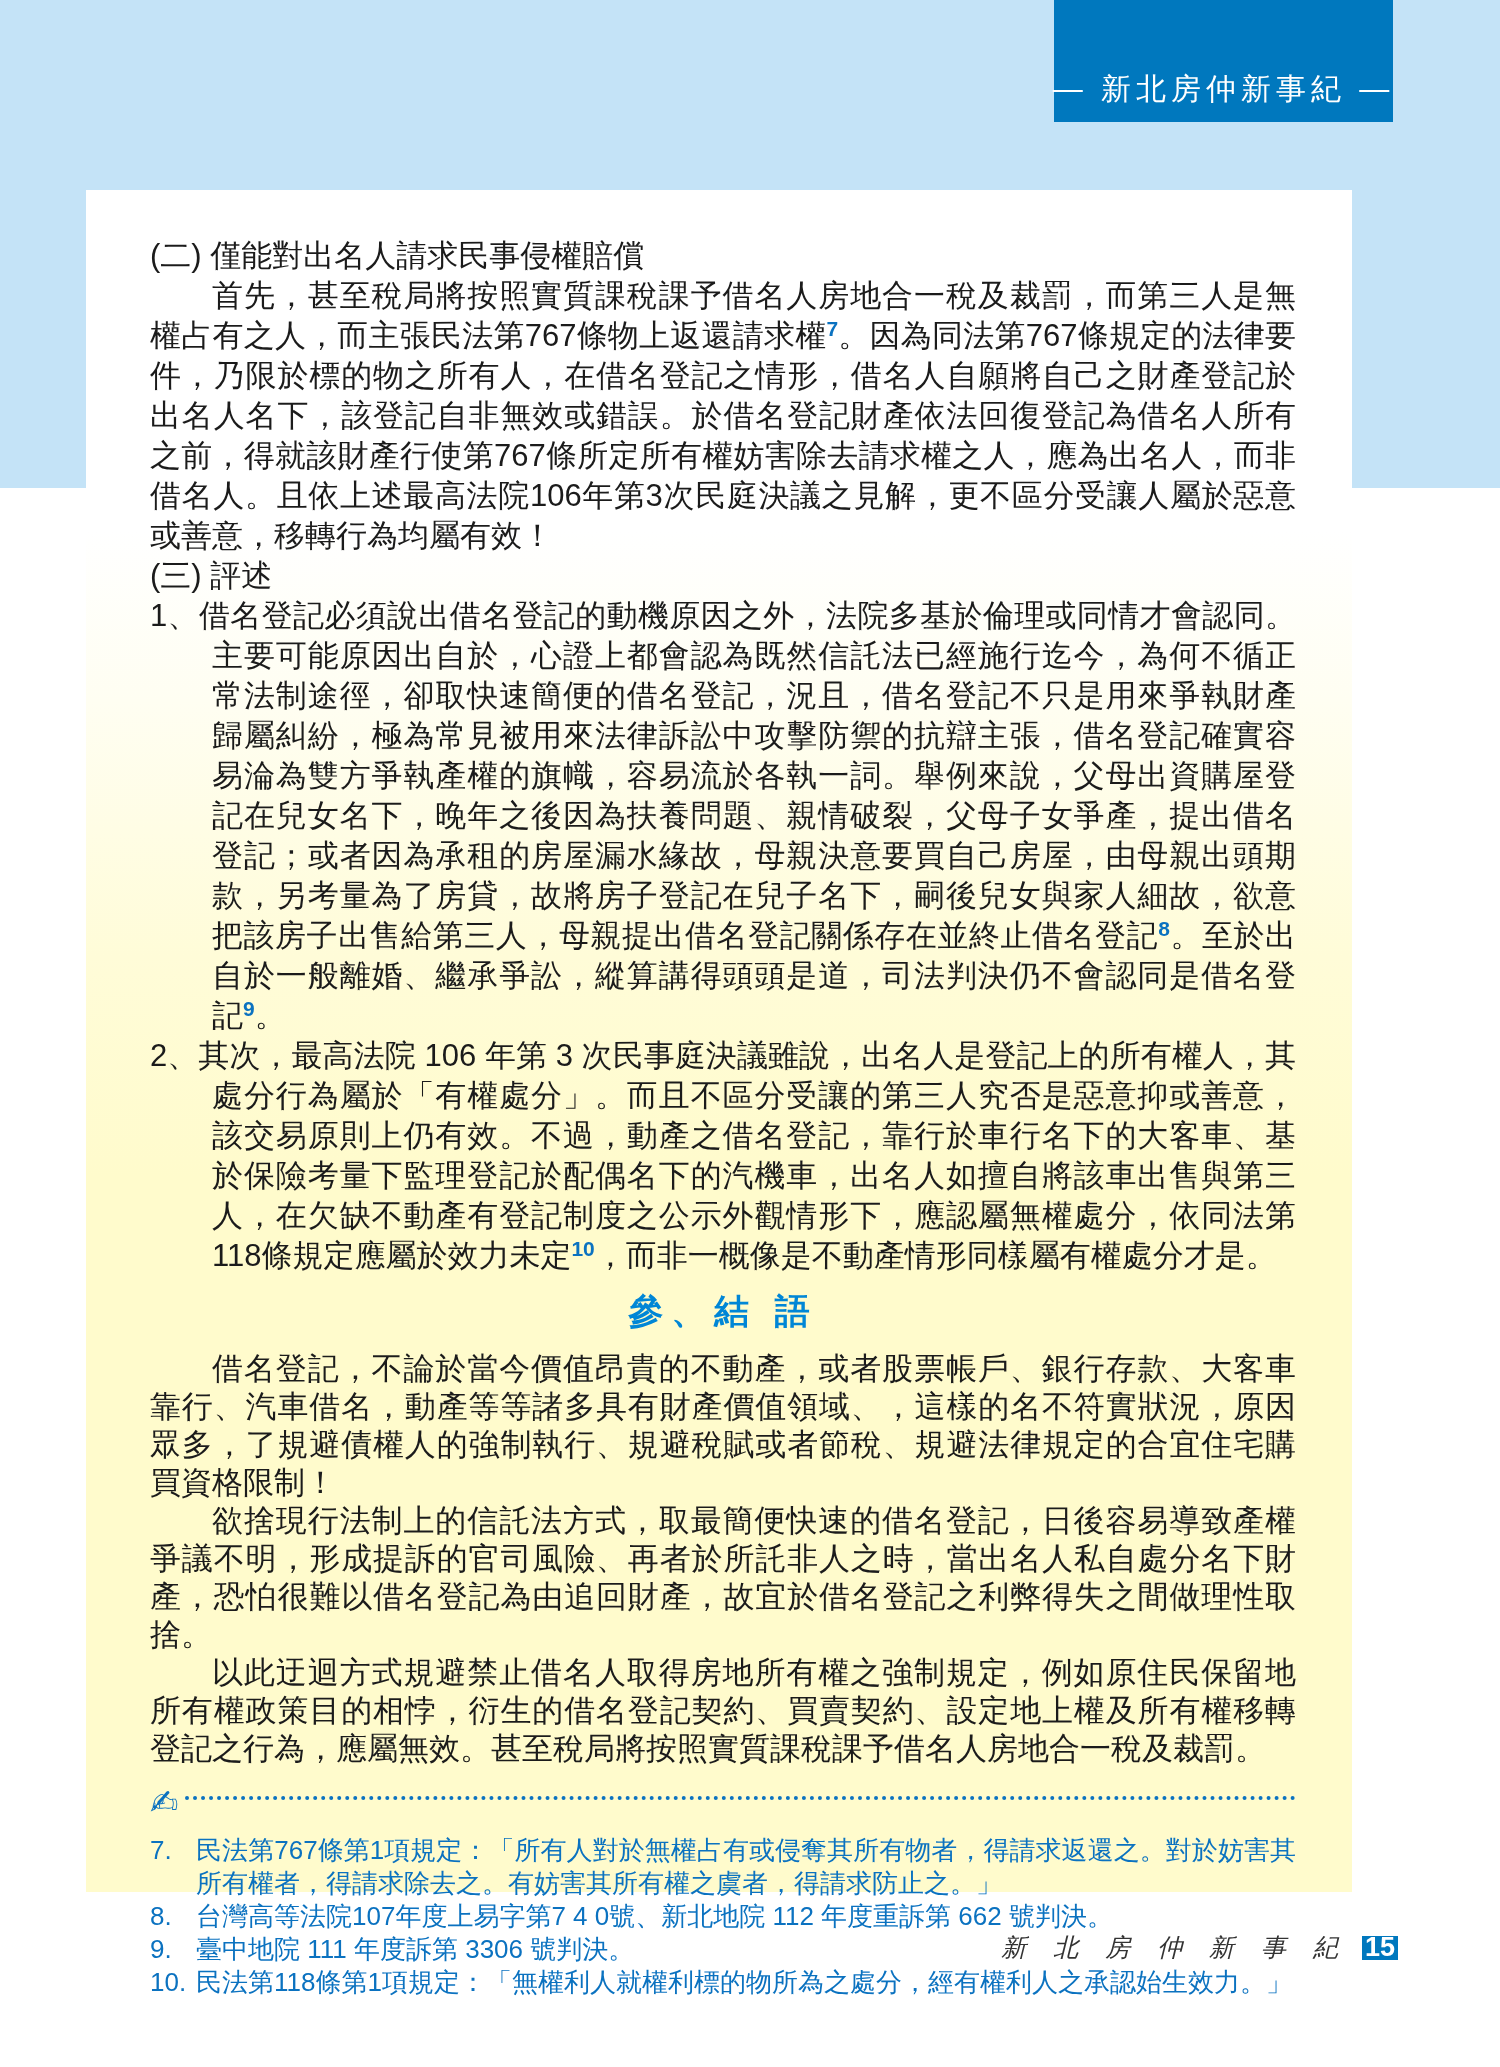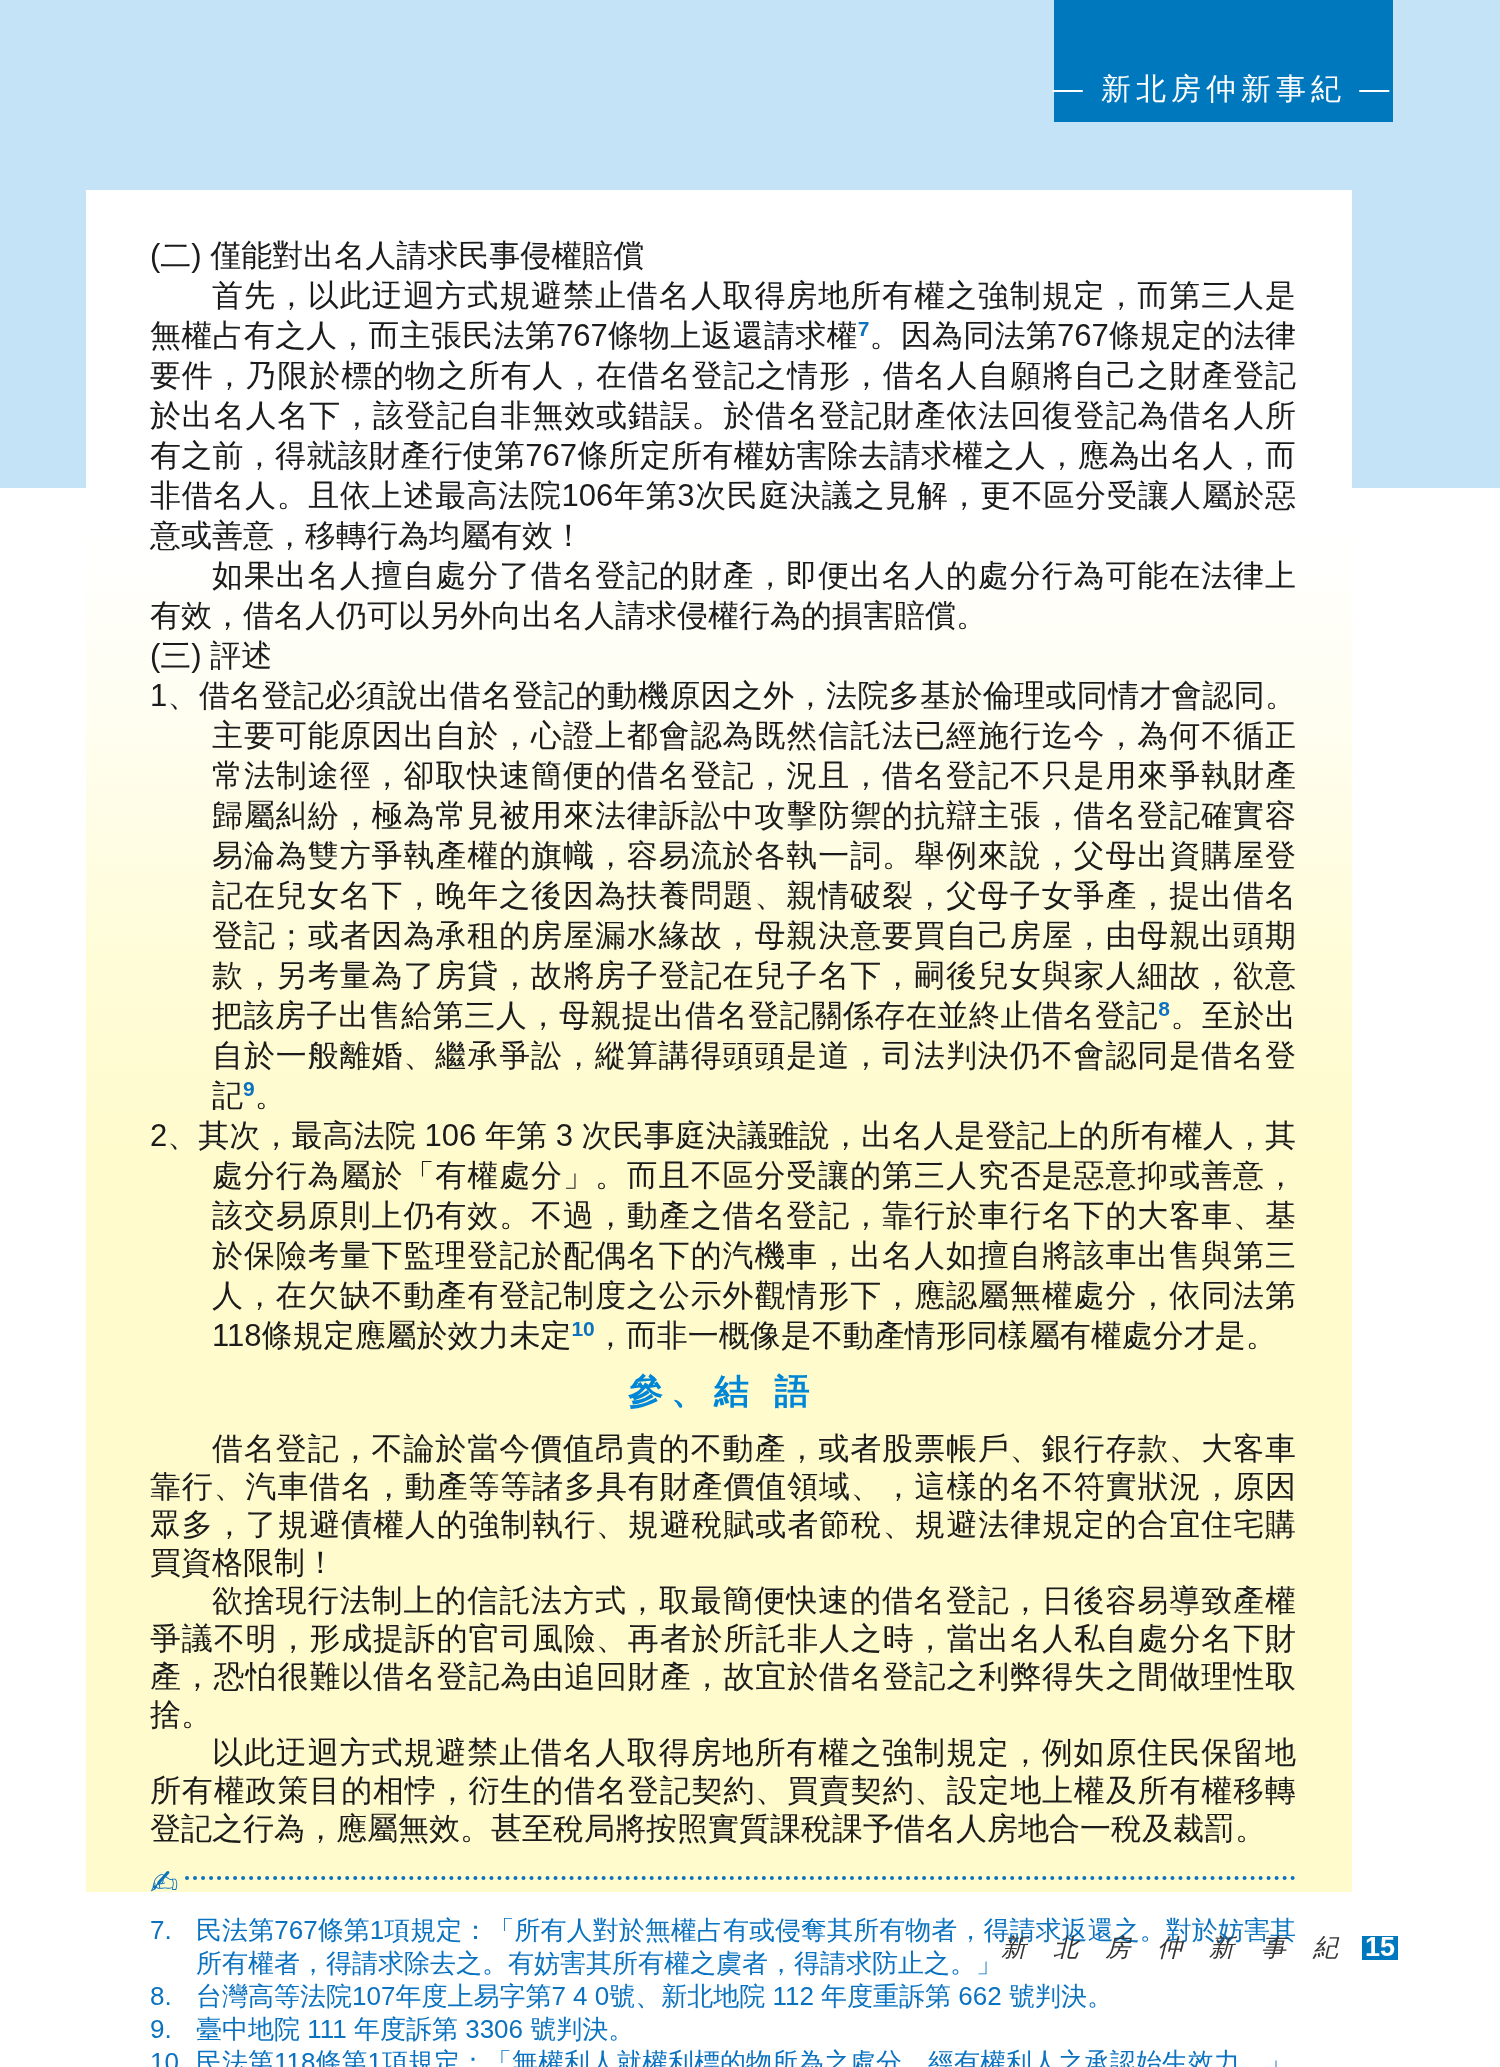--- a/index.html
+++ b/index.html
@@ -98,22 +98,21 @@
   <div class="blue-band"></div>
 
   <div class="brand-box">
     <span>— 新北房仲新事紀 —</span>
   </div>
 
   <div class="panel">
 
     <div class="body-text">
       <p>(二) 僅能對出名人請求民事侵權賠償</p>
-      <p class="indent"><span>首先，以此迂迴方式規避禁止借名人取得房地所有權之強制規定，而第三人是無權占有之人，而主張民法第767條物上返還請求權</span><span class="sup">7</span><span>。因為同法第767條規定的法律要件，乃限於標的物之所有人，在借名登記之情形，借名人自願將自己之財產登記於出名人名下，該登記自非無效或錯誤。於借名登記財產依法回復登記為借名人所有之前，得就該財產行使第767條所定所有權妨害除去請求權之人，應為出名人，而非借名人。且依上述最高法院106年第3次民庭決議之見解，更不區分受讓人屬於惡意或善意，移轉行為均屬有效！</span></p>
-      <p class="indent"><span>如果出名人擅自處分了借名登記的財產，即便出名人的處分行為可能在法律上有效，借名人仍可以另外向出名人請求侵權行為的損害賠償。</span></p>
+      <p class="indent"><span>首先，甚至稅局將按照實質課稅課予借名人房地合一稅及裁罰，而第三人是無權占有之人，而主張民法第767條物上返還請求權</span><span class="sup">7</span><span>。因為同法第767條規定的法律要件，乃限於標的物之所有人，在借名登記之情形，借名人自願將自己之財產登記於出名人名下，該登記自非無效或錯誤。於借名登記財產依法回復登記為借名人所有之前，得就該財產行使第767條所定所有權妨害除去請求權之人，應為出名人，而非借名人。且依上述最高法院106年第3次民庭決議之見解，更不區分受讓人屬於惡意或善意，移轉行為均屬有效！</span></p>
       <p>(三) 評述</p>
       <p class="hang"><span>1、借名登記必須說出借名登記的動機原因之外，法院多基於倫理或同情才會認同。主要可能原因出自於，心證上都會認為既然信託法已經施行迄今，為何不循正常法制途徑，卻取快速簡便的借名登記，況且，借名登記不只是用來爭執財產歸屬糾紛，極為常見被用來法律訴訟中攻擊防禦的抗辯主張，借名登記確實容易淪為雙方爭執產權的旗幟，容易流於各執一詞。舉例來說，父母出資購屋登記在兒女名下，晚年之後因為扶養問題、親情破裂，父母子女爭產，提出借名登記；或者因為承租的房屋漏水緣故，母親決意要買自己房屋，由母親出頭期款，另考量為了房貸，故將房子登記在兒子名下，嗣後兒女與家人細故，欲意把該房子出售給第三人，母親提出借名登記關係存在並終止借名登記</span><span class="sup">8</span><span>。至於出自於一般離婚、繼承爭訟，縱算講得頭頭是道，司法判決仍不會認同是借名登記</span><span class="sup">9</span><span>。</span></p>
       <p class="hang"><span>2、其次，最高法院 106 年第 3 次民事庭決議雖說，出名人是登記上的所有權人，其處分行為屬於「有權處分」。而且不區分受讓的第三人究否是惡意抑或善意，該交易原則上仍有效。不過，動產之借名登記，靠行於車行名下的大客車、基於保險考量下監理登記於配偶名下的汽機車，出名人如擅自將該車出售與第三人，在欠缺不動產有登記制度之公示外觀情形下，應認屬無權處分，依同法第118條規定應屬於效力未定</span><span class="sup">10</span><span>，而非一概像是不動產情形同樣屬有權處分才是。</span></p>
     </div>
 
     <div class="c-heading">參、結 語</div>
 
     <div class="conclusion">
       <p class="indent"><span>借名登記，不論於當今價值昂貴的不動產，或者股票帳戶、銀行存款、大客車靠行、汽車借名，動產等等諸多具有財產價值領域、，這樣的名不符實狀況，原因眾多，了規避債權人的強制執行、規避稅賦或者節稅、規避法律規定的合宜住宅購買資格限制！</span></p>
       <p class="indent"><span>欲捨現行法制上的信託法方式，取最簡便快速的借名登記，日後容易導致產權爭議不明，形成提訴的官司風險、再者於所託非人之時，當出名人私自處分名下財產，恐怕很難以借名登記為由追回財產，故宜於借名登記之利弊得失之間做理性取捨。</span></p>

